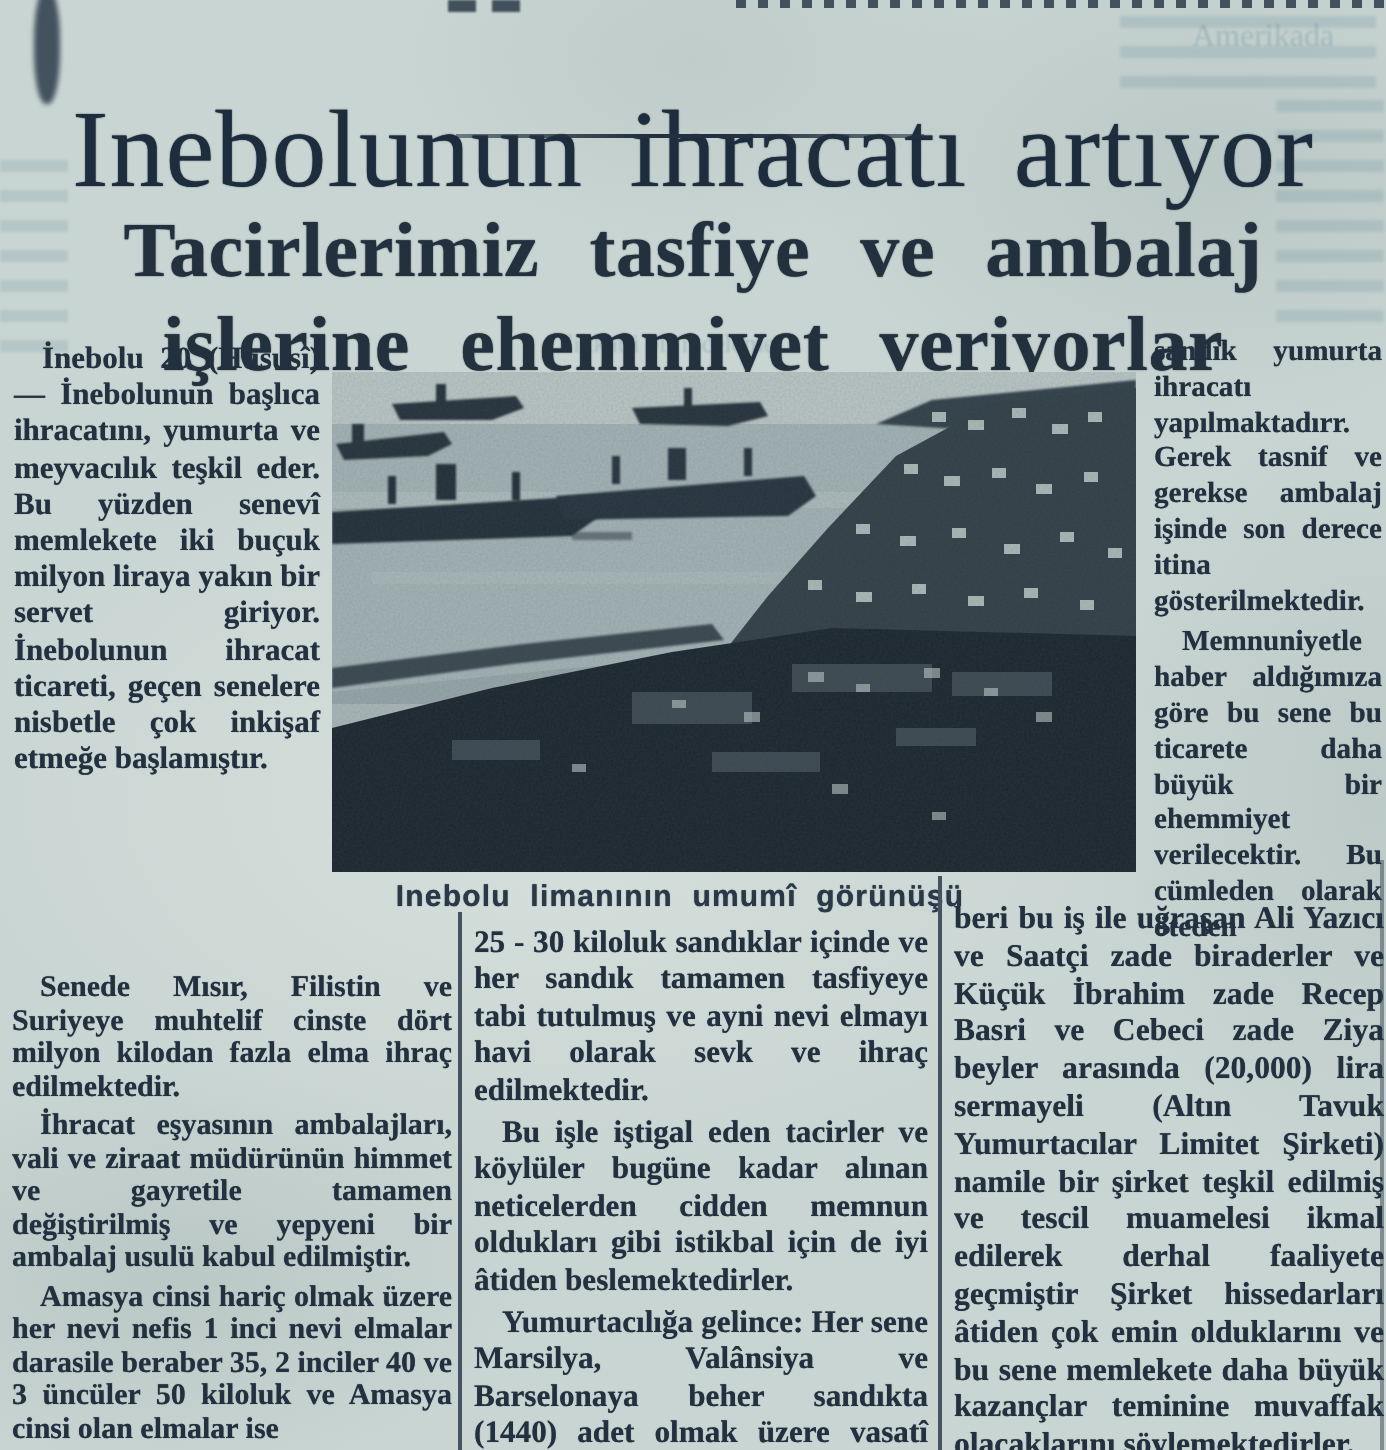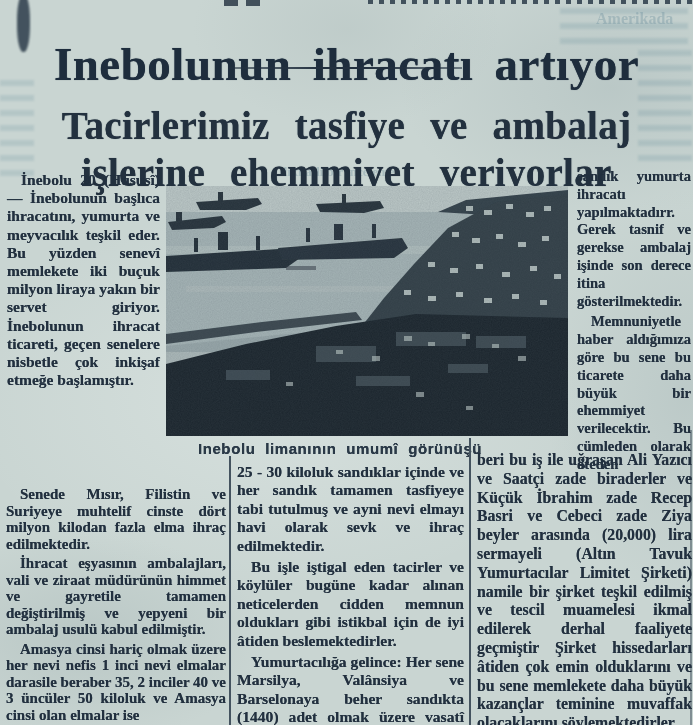--- a/index.html
+++ b/index.html
@@ -11,21 +11,21 @@
       radial-gradient(ellipse 300px 190px at 88% 12%, rgba(148,166,168,.28), transparent 70%),
       radial-gradient(ellipse 220px 140px at 50% 4%, rgba(156,172,172,.22), transparent 70%),
       radial-gradient(ellipse 200px 300px at 99% 55%, rgba(150,168,170,.25), transparent 70%),
       radial-gradient(ellipse 420px 260px at 40% 55%, rgba(238,244,242,.35), transparent 75%);
     font-family:"Liberation Serif", serif;
     color:#22303f;
   }
   
   .headline{
     position:absolute;left:0;top:6px;width:100%;text-align:center;
-    font-size:47px;font-weight:700;letter-spacing:.5px;word-spacing:9px;
+    font-size:55px;font-weight:400;letter-spacing:.5px;word-spacing:9px;
     color:#1e2d3d;text-shadow:0 0 .7px #1e2d3d;white-space:nowrap;
   }
   .head-rule{
     position:absolute;left:228px;top:67px;width:234px;height:2px;
     background:linear-gradient(90deg, rgba(34,48,63,.55), #22303f 40%, #22303f 60%, rgba(34,48,63,.55));
   }
   .subhead{
     position:absolute;left:0;top:70px;width:100%;text-align:center;
     font-size:39px;font-weight:700;line-height:47px;letter-spacing:.3px;word-spacing:15px;
     color:#23313f;text-shadow:0 0 .7px #23313f;
@@ -60,21 +60,21 @@
   }
   .smudge{
     position:absolute;left:17px;top:-6px;width:13px;height:58px;border-radius:45%;
     background:#2c3c4a;filter:blur(1.2px);opacity:.85;
   }
   .topdash{position:absolute;left:224px;top:0;width:38px;height:6px;
     background:repeating-linear-gradient(90deg,#22303f 0 14px,transparent 14px 22px);
     filter:blur(.4px);opacity:.8;}
   
   .bleed{
-    position:absolute;font-size:13px;font-weight:700;color:#5d8495;
+    position:absolute;font-size:13px;font-weight:400;color:#5d8495;
     opacity:.30;filter:blur(.6px);white-space:nowrap;text-align:center;
   }
   .ghost{
     position:absolute;opacity:.14;filter:blur(.8px);
     background:repeating-linear-gradient(180deg,#3c6f84 0 6px,transparent 6px 15px);
   }
 </style>
 </head>
 <body>
 

